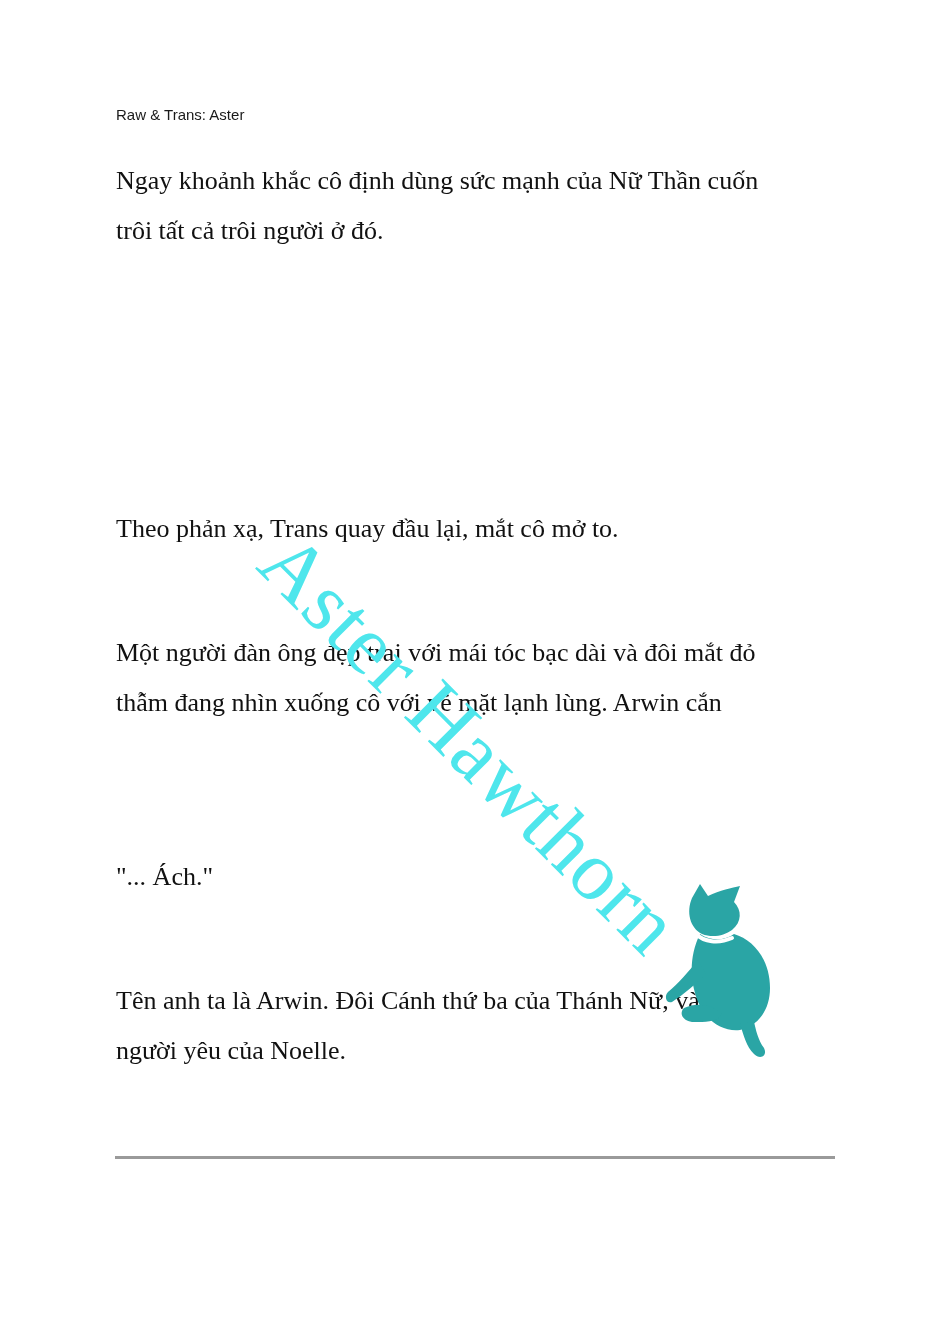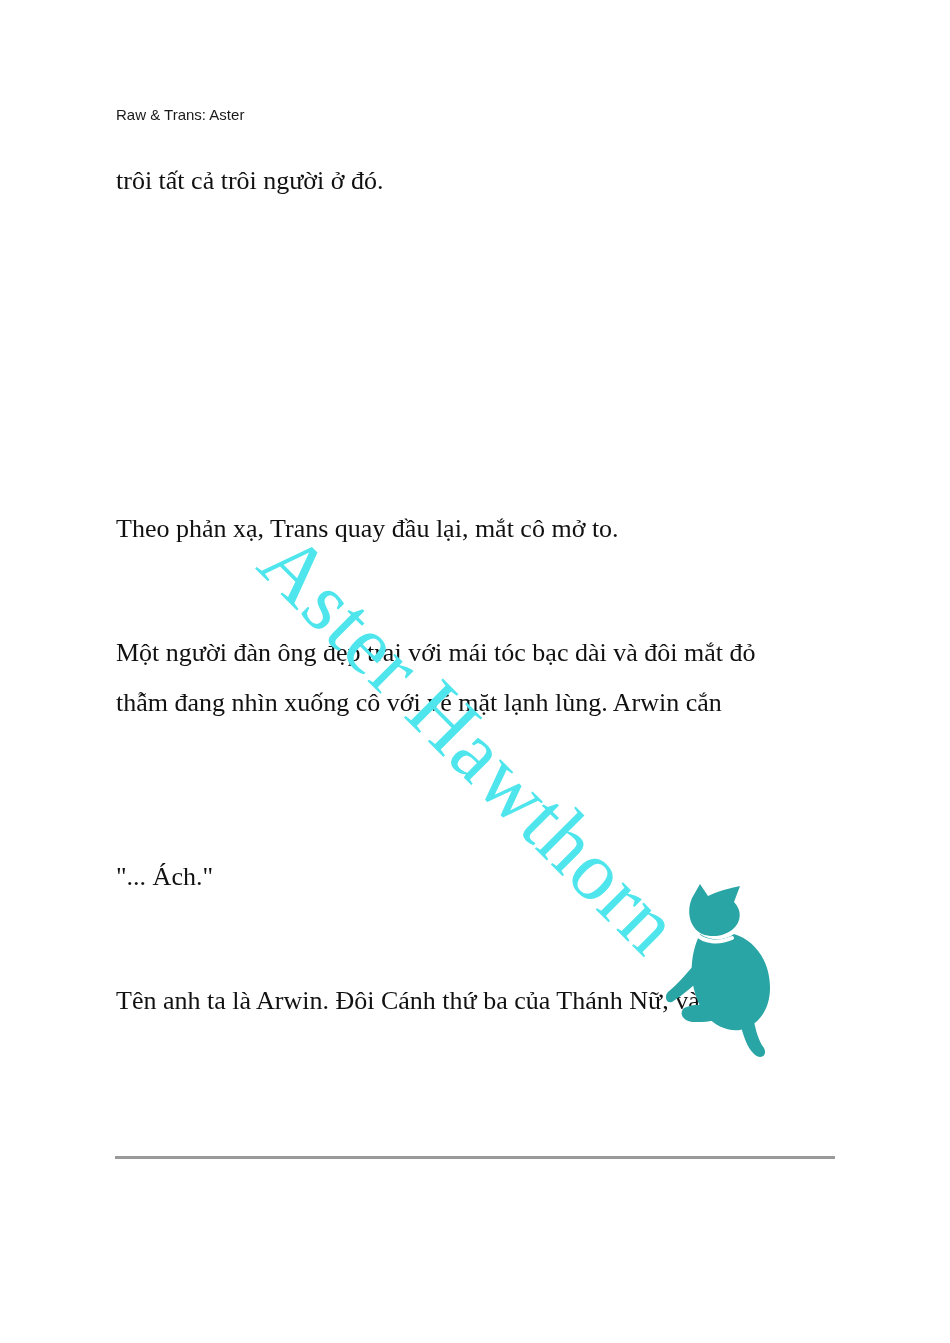--- a/index.html
+++ b/index.html
@@ -75,39 +75,41 @@
     }
   </style>
 </head>
 <body>
 
 <div class="page">
 
   <div class="header">Raw &amp; Trans: Aster</div>
 
   <div class="para" style="top:108px;">
+    <span class="line">Ngay khoảnh khắc cô định dùng sức mạnh của Nữ Thần cuốn</span>
     <span class="line">trôi tất cả trôi người ở đó.</span>
   </div>
 
 
   <div class="para" style="top:456px;">
     <span class="line">Theo phản xạ, Trans quay đầu lại, mắt cô mở to.</span>
   </div>
 
   <div class="para" style="top:580px;">
     <span class="line">Một người đàn ông đẹp trai với mái tóc bạc dài và đôi mắt đỏ</span>
     <span class="line">thẫm đang nhìn xuống cô với vẻ mặt lạnh lùng. Arwin cắn</span>
   </div>
 
   <div class="para" style="top:804px;">
     <span class="line">"... Ách."</span>
   </div>
 
   <div class="para" style="top:928px;">
     <span class="line">Tên anh ta là Arwin. Đôi Cánh thứ ba của Thánh Nữ, và là</span>
+    <span class="line">người yêu của Noelle.</span>
   </div>
 
   <div class="divider"></div>
 
   <div class="watermark">Aster Hawthorn</div>
 
   <svg class="cat" viewBox="0 0 120 190" xmlns="http://www.w3.org/2000/svg">
     <g fill="#2aa5a5">
 
       <path d="M30 22 L38 8 L46 20 C58 14 70 12 78 10 L72 26 C80 34 80 46 70 54 C62 60 50 62 40 58 C28 52 24 36 30 22 Z"></path>

